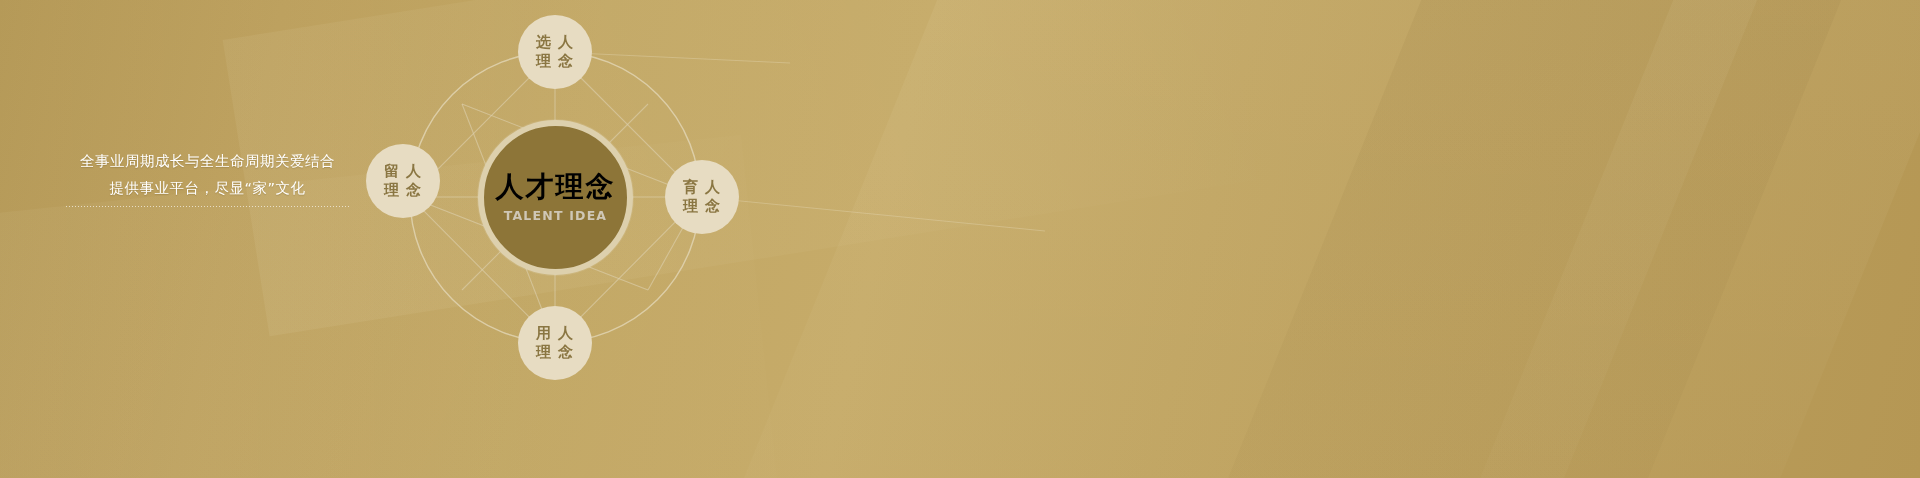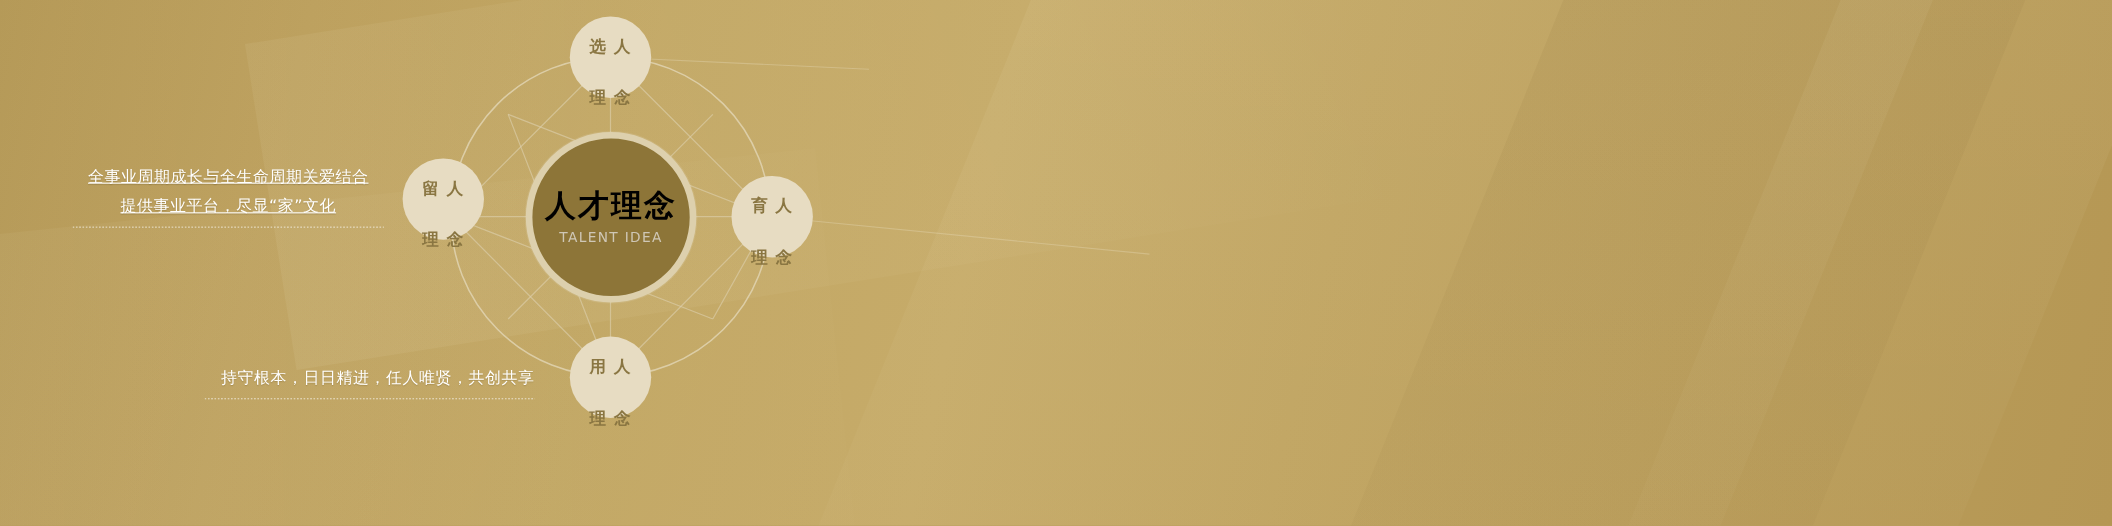--- a/index.html
+++ b/index.html
@@ -68,40 +68,40 @@
   }
 
   
   .sat {
     width:74px; height:74px;
     background:#e7dcc2;
     color:#8a7642;
     font-size:15px; font-weight:bold; line-height:1.25;
     letter-spacing:1px;
   }
-  .sat span { display:block;margin-top:28px; }
+  .sat span { display:block; }
   #node-top    { left:518px; top:15px; }
   #node-right  { left:665px; top:160px; }
   #node-bottom { left:518px; top:306px; }
   #node-left   { left:366px; top:144px; }
 
   
   #node-center {
     left:478px; top:120px;
     width:155px; height:155px;
     background:#8d7538;
     border:6px solid #ddd0ad;
     box-shadow:0 0 0 1px rgba(255,255,255,0.10);
   }
   #node-center .cn {
     color:#000000; font-size:28px; font-weight:bold;
     letter-spacing:2px; line-height:1.1;
   }
   #node-center .en {
-    color:#cfc7b6; font-size:12.5px; font-weight:normal;
+    color:#cfc7b6; font-size:12.5px; font-weight:bold;
     letter-spacing:1.2px; margin-top:6px;
   }
 
   
   .cap {
     position:absolute;
     color:#ffffff;
     font-size:14.5px;
     line-height:1.85;
     white-space:nowrap;
@@ -118,21 +118,21 @@
   }
   #cap-top    { left:614px; top:41px; text-align:left; }
   #cap-top .rule { width:166px; }
 
   #cap-right  { left:760px; top:178px; text-align:left; }
   #cap-right .rule { width:282px; }
 
   #cap-bottom { left:186px; top:331px; text-align:right; }
   #cap-bottom .rule { width:300px; }
 
-  #cap-left   { left:66px; top:148px; text-align:center;text-decoration:underline; }
+  #cap-left   { left:66px; top:148px; text-align:center; }
   #cap-left .rule { width:283px; }
   #cap-left .l2 { display:block; }
 </style>
 </head>
 <body>
 
 <div id="stage">
   <div class="streak s1"></div>
   <div class="streak s5"></div>
   <div class="streak s6"></div>
@@ -180,23 +180,19 @@
     <span>理 念</span>
   </div>
 
   <div class="node sat" id="node-left">
     <span>留 人</span>
     <span>理 念</span>
   </div>
 
 
 
-  <div class="cap" id="cap-bottom">
-    <span>持守根本，日日精进，任人唯贤，共创共享</span>
-    <span class="rule"></span>
-  </div>
 
   <div class="cap" id="cap-left">
     <span>全事业周期成长与全生命周期关爱结合</span>
     <span class="l2">提供事业平台，尽显“家”文化</span>
     <span class="rule"></span>
   </div>
 </div>
 
 </body></html>

